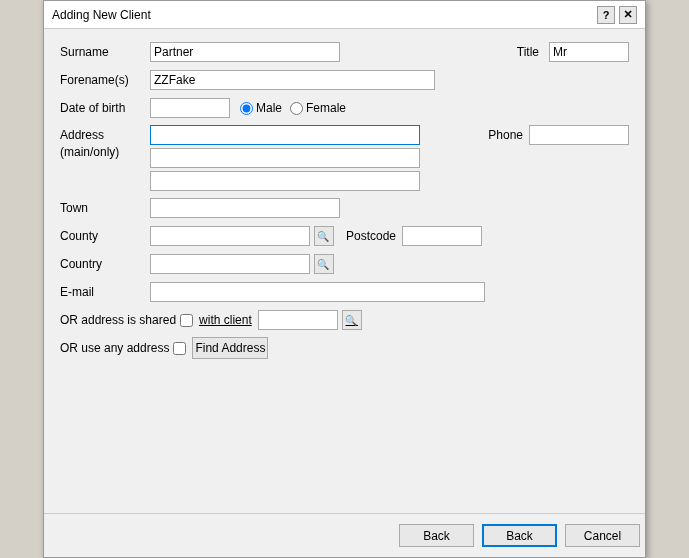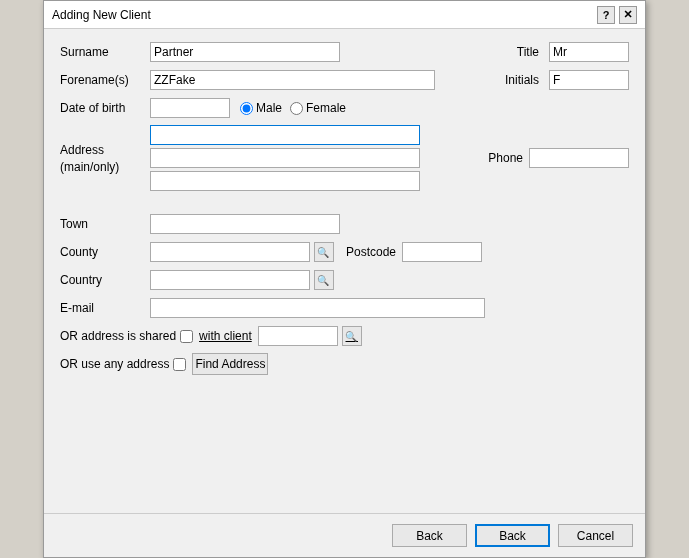--- a/index.html
+++ b/index.html
@@ -95,22 +95,22 @@
     .right-label {
       width: 55px;
       text-align: right;
       font-size: 12px;
       color: #000;
       margin-right: 4px;
     }
     
     .address-block {
       display: flex;
-      align-items: center;
-      margin-bottom: 22px;
+      align-items: flex-start;
+      margin-bottom: 6px;
     }
     .address-inputs {
       display: flex;
       flex-direction: column;
       gap: 3px;
     }
     .input-address { width: 270px; }
     .phone-block {
       margin-left: auto;
       display: flex;
@@ -165,21 +165,21 @@
     input[type="radio"] { cursor: pointer; }
     
     input[type="checkbox"] {
       width: 13px;
       height: 13px;
       cursor: pointer;
     }
     
     .footer {
       border-top: 1px solid #ccc;
-      padding: 8px 12px;
+      padding: 8px 5px;
       background: #f0f0f0;
       display: flex;
       justify-content: flex-end;
       align-items: center;
       gap: 8px;
       height: 44px;
       flex-shrink: 0;
     }
     .btn {
       height: 23px;
@@ -241,24 +241,20 @@
       <input type="text" class="input-surname" value="Partner" style="">
       <div class="right-group">
         <span class="right-label">Title</span>
         <input type="text" class="input-title" value="Mr" style="">
       </div>
     </div>
 
     <div class="form-row">
       <span class="form-label">Forename(s)</span>
       <input type="text" class="input-forename" value="ZZFake" style="">
-      <div class="right-group">
-        <span class="right-label">Initials</span>
-        <input type="text" class="input-initials" value="F" style="">
-      </div>
     </div>
 
     <div class="form-row">
       <span class="form-label">Date of birth</span>
       <input type="text" class="input-dob" value="" style="">
       <div class="radio-group">
         <label class="radio-item">
           <input type="radio" name="gender" checked="" style="">
           <span>Male</span>
         </label>

